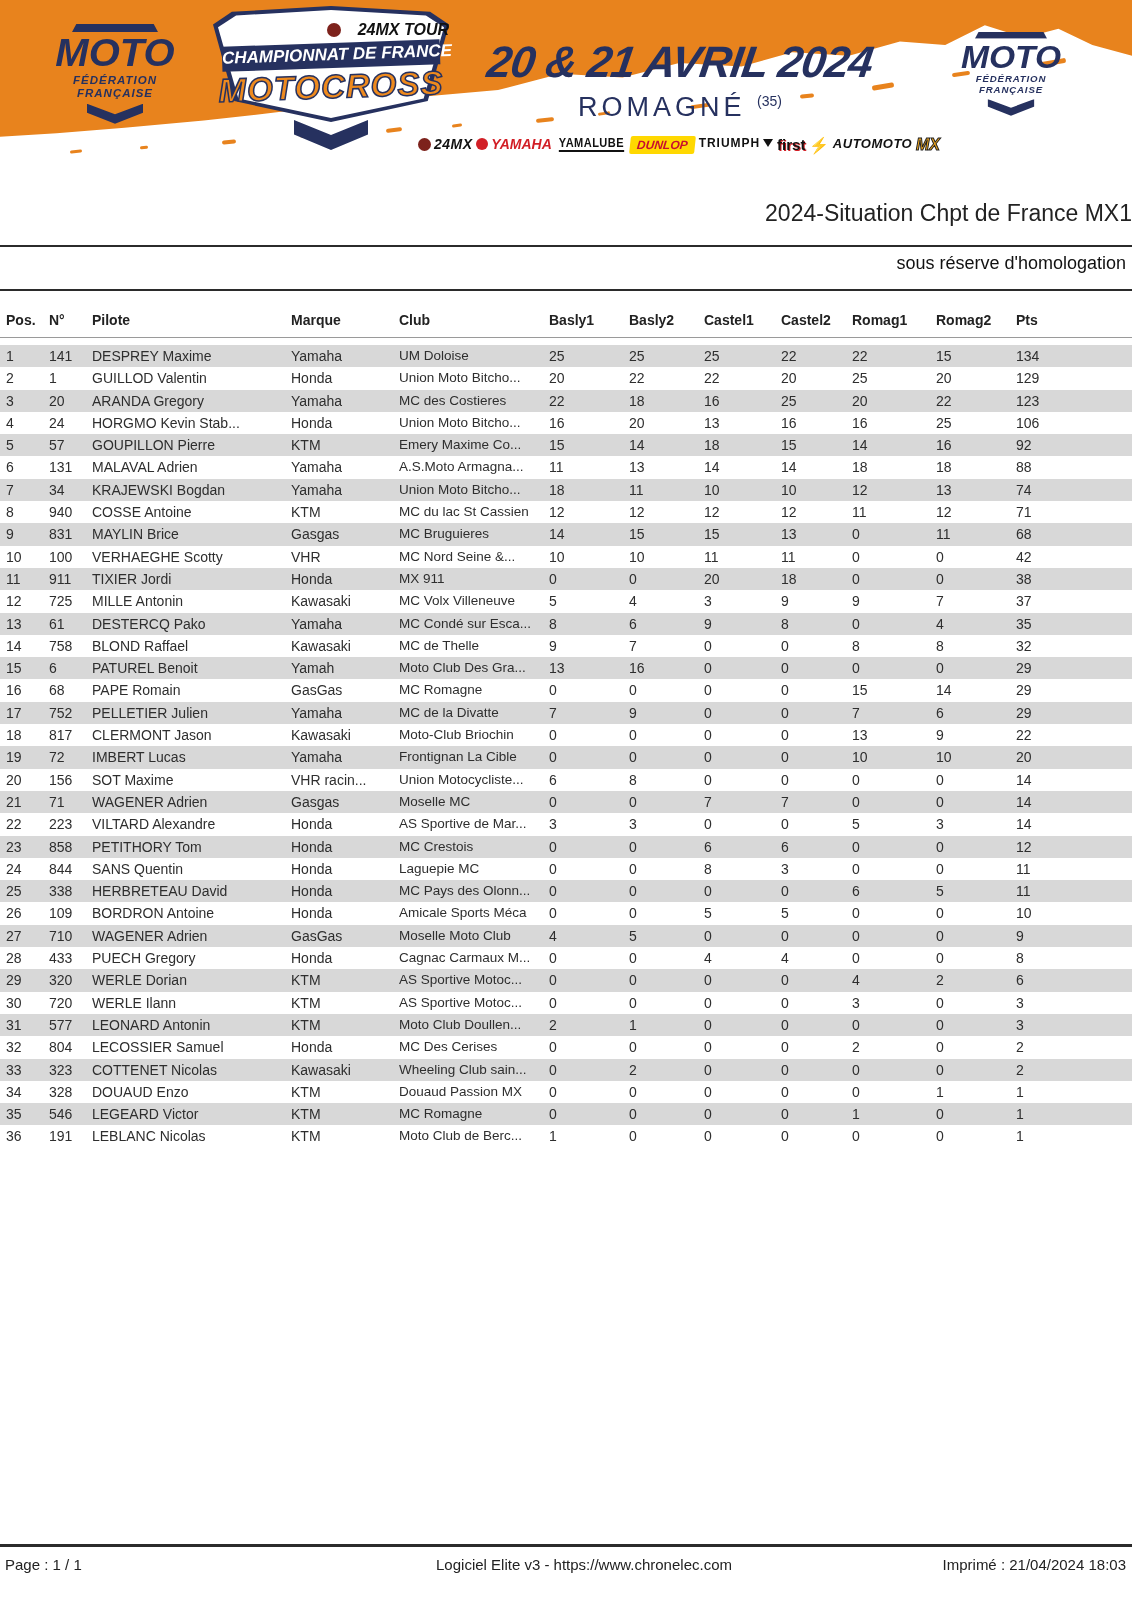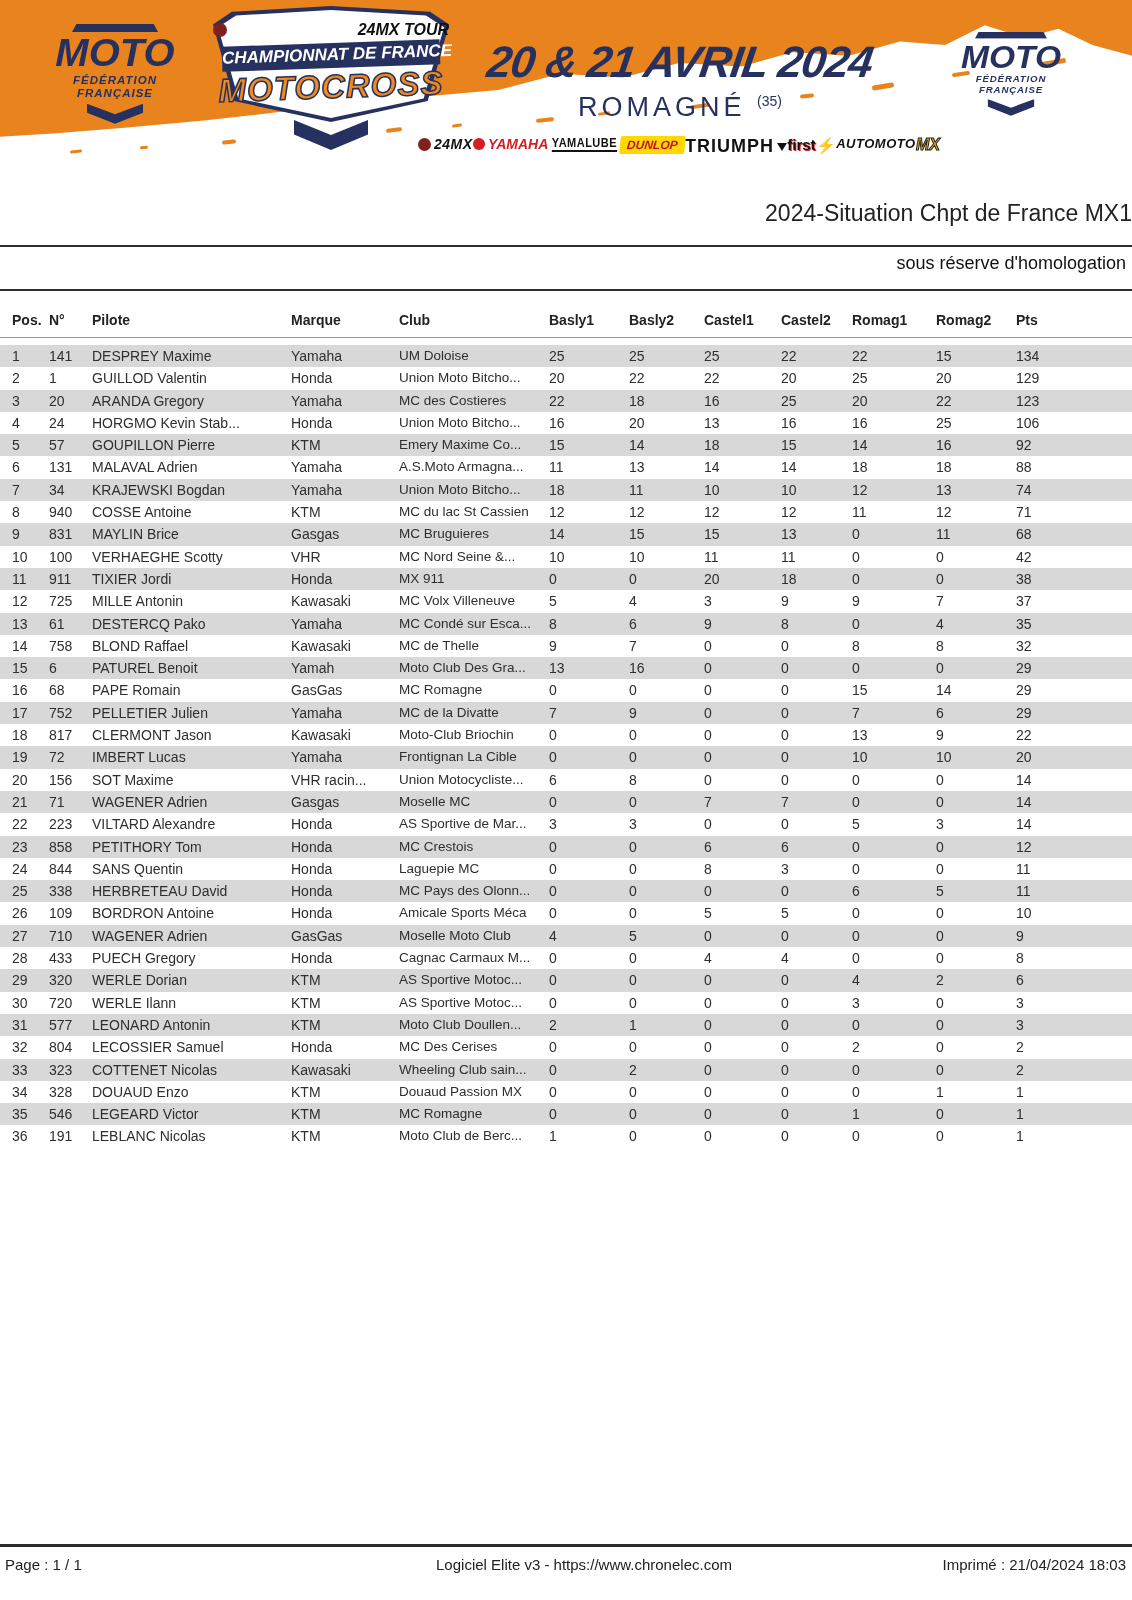--- a/index.html
+++ b/index.html
@@ -25,21 +25,21 @@
   .ffm-sub{font-size:11.5px;font-weight:700;font-style:italic;letter-spacing:1px;line-height:1.12;}
   .ffm-chevron{width:56px;height:20px;background:#26315F;margin:4px auto 0;
     clip-path:polygon(0 0,50% 52%,100% 0,100% 45%,50% 100%,0 45%);}
 
   
   .badge{position:absolute;left:213px;top:6px;width:236px;height:146px;}
   .shield-b{position:absolute;left:0;top:0;width:236px;height:116px;background:#26315F;
     clip-path:polygon(0 16%,8% 5%,50% 0,92% 5%,100% 16%,91% 82%,50% 100%,9% 82%);}
   .shield-w{position:absolute;left:5px;top:4px;width:226px;height:108px;background:#fff;
     clip-path:polygon(0 16%,8% 5%,50% 0,92% 5%,100% 16%,91% 82%,50% 100%,9% 82%);}
-  .badge-tour{position:relative;margin-top:15px;display:flex;justify-content:space-between;
+  .badge-tour{position:relative;margin-top:15px;display:flex;justify-content:flex-end;
     align-items:center;gap:17px;font-weight:900;font-style:italic;font-size:16px;color:#111;}
   .tour-dot{width:14px;height:14px;border-radius:50%;background:#7D221C;display:inline-block;}
   .badge-band{position:relative;margin:4px auto 0;width:218px;background:#26315F;color:#fff;
     font-weight:800;font-style:italic;font-size:17px;text-align:center;padding:2px 0 3px;
     transform:rotate(-2deg);white-space:nowrap;}
   .badge-moto{position:relative;text-align:center;font-size:33px;font-weight:900;
     font-style:italic;color:#EE8A1E;transform:rotate(-2deg);letter-spacing:1px;
     -webkit-text-stroke:1.5px #26315F;text-shadow:0 0 1px #26315F;}
   .badge-chevron{position:absolute;left:50%;transform:translateX(-50%);top:114px;width:74px;
     height:30px;background:#26315F;clip-path:polygon(0 0,50% 50%,100% 0,100% 48%,50% 100%,0 48%);}
@@ -56,21 +56,21 @@
     align-items:flex-start;justify-content:space-between;}
   .sp{display:inline-flex;align-items:center;gap:3px;color:#111;white-space:nowrap;}
   .sp-24mx b{font-weight:900;font-style:italic;font-size:14px;letter-spacing:.5px;}
   .dot24{width:13px;height:13px;border-radius:50%;background:#7D221C;display:inline-block;}
   .sp-yamaha{color:#D21F26;font-weight:900;font-style:italic;font-size:14px;}
   .ydot{width:12px;height:12px;border-radius:50%;background:#D21F26;display:inline-block;}
   .sp-yamalube{font-weight:700;font-size:12px;letter-spacing:.5px;border-bottom:2px solid #111;
     transform:scaleX(.92);}
   .sp-dunlop{background:#FFD800;color:#C8102E;font-weight:900;font-style:italic;font-size:12px;
     padding:2px 7px;transform:skewX(-6deg);border-radius:2px;}
-  .sp-triumph b{font-weight:600;font-size:18px;letter-spacing:1px;}
+  .sp-triumph b{font-weight:600;font-size:12px;letter-spacing:1px;}
   .tri-mark{width:0;height:0;border-left:5px solid transparent;border-right:5px solid transparent;
     border-top:8px solid #111;display:inline-block;}
   .sp-first{font-weight:900;font-size:15px;text-shadow:1px 1px 0 #D21F26;}
   .sp-bolt{font-size:16px;}
   .sp-automoto{font-weight:900;font-style:italic;font-size:13px;letter-spacing:.5px;}
   .sp-mx{font-weight:900;font-style:italic;font-size:16px;color:#F2A71B;
     -webkit-text-stroke:1px #222;}
 
   
   .doc-title{position:absolute;left:0;top:200px;width:100%;text-align:right;
@@ -81,21 +81,21 @@
   .note{position:absolute;right:6px;top:253px;font-size:18px;color:#111;}
 
   .grid{display:grid;grid-template-columns:49px 43px 199px 108px 150px 80px 75px 77px 71px 84px 80px 1fr;}
   .thead{position:absolute;left:0;top:306px;width:1132px;height:28px;line-height:28px;
     font-weight:700;font-size:14px;color:#222;}
   .rule-h{position:absolute;left:0;top:337px;width:1132px;height:1px;background:#9a9a9a;}
   .tbody{position:absolute;left:0;top:345px;width:1132px;}
   .trow{height:22.3px;line-height:22.3px;font-size:14px;color:#2E2E2E;}
   .trow.alt{background:#D8D8D8;}
   .tc,.hc{overflow:hidden;white-space:nowrap;padding-right:4px;}
-  .cfirst{padding-left:12px;}
+  .cfirst{padding-left:6px;}
   .club{font-size:13.5px;}
 
   
   .footer-rule{position:absolute;left:0;top:1544px;width:1132px;height:3px;background:#2B2B2B;}
   .footer{position:absolute;left:0;top:1556px;width:1132px;font-size:15px;color:#222;}
   .footer .fleft{position:absolute;left:5px;}
   .footer .fcenter{position:absolute;left:0;width:100%;text-align:center;margin-left:18px;}
   .footer .fright{position:absolute;right:6px;}
 </style>
 </head>

